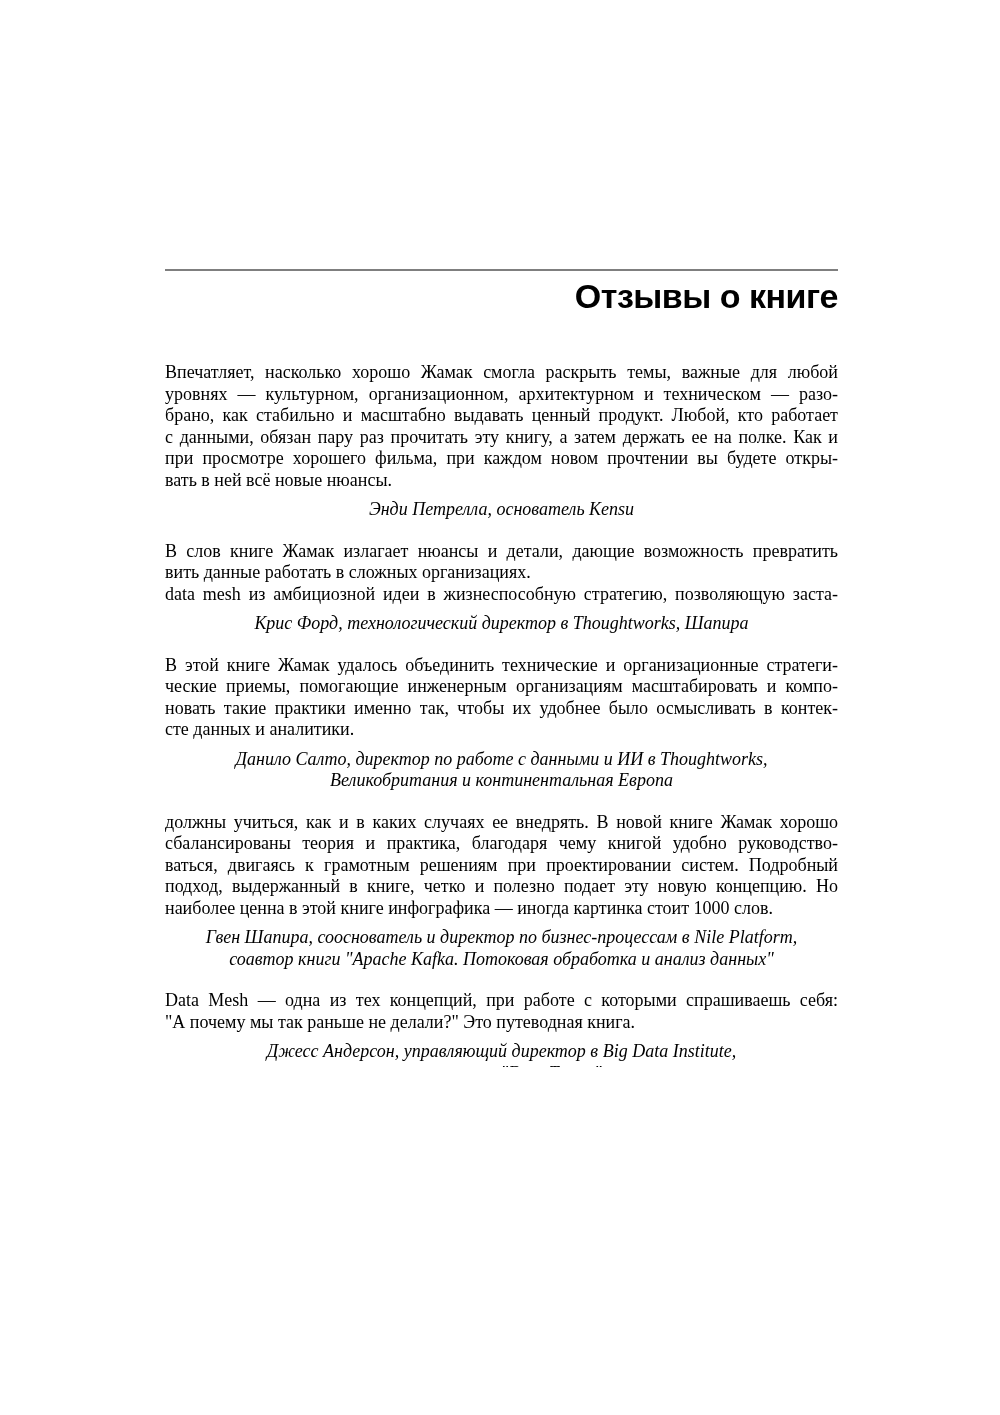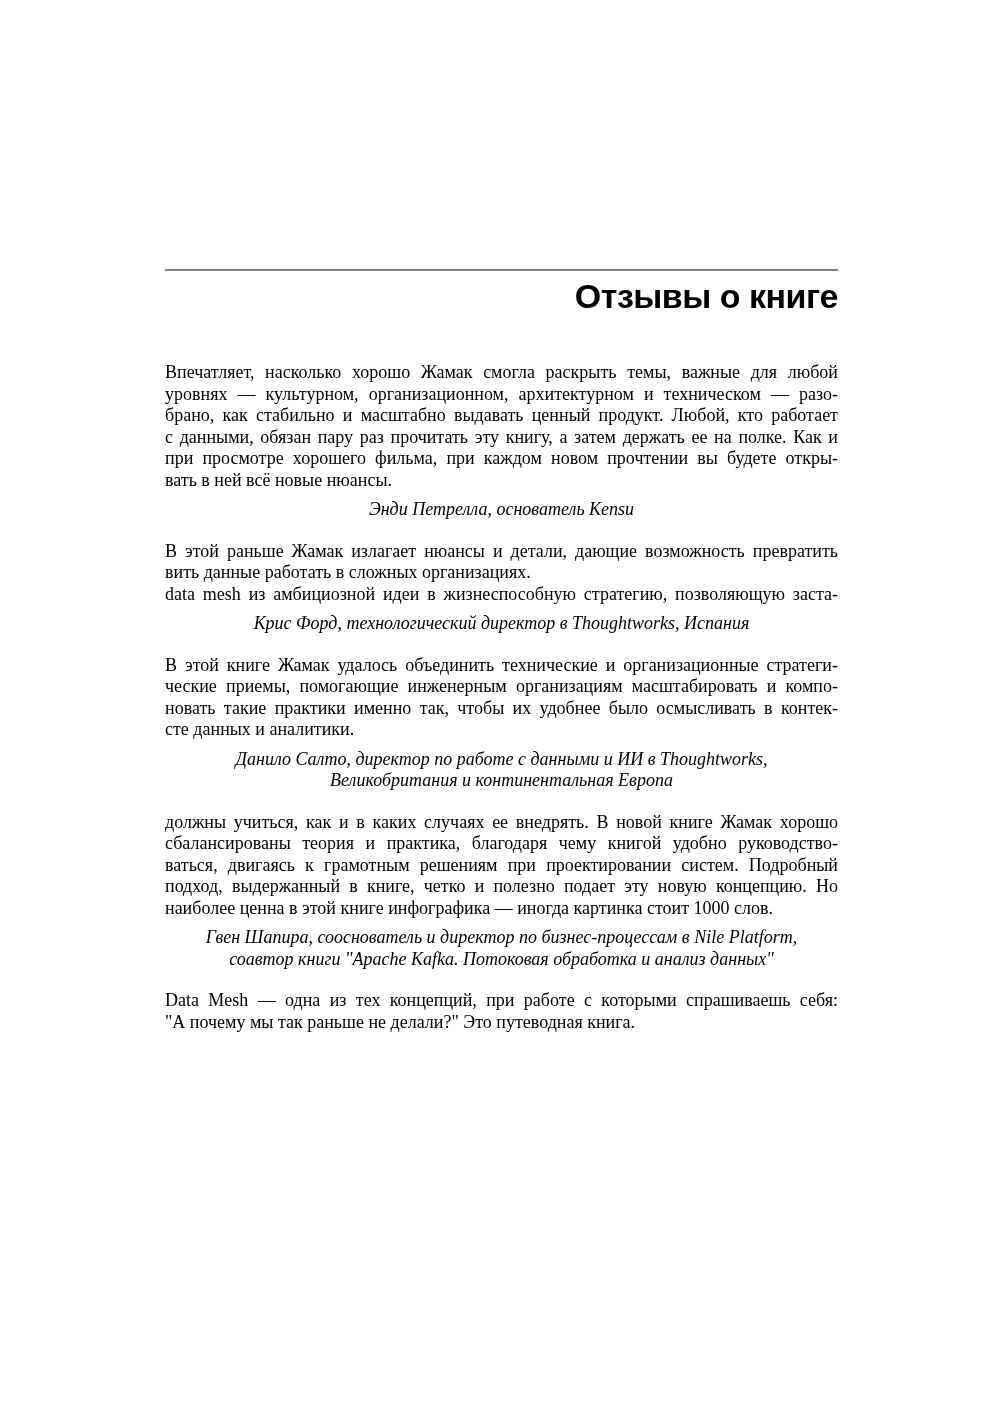--- a/index.html
+++ b/index.html
@@ -83,26 +83,26 @@
           <span class="jline">при просмотре хорошего фильма, при каждом новом прочтении вы будете откры-</span>
           <span class="jline last">вать в ней всё новые нюансы.</span>
         </div>
         <div class="attr">
           <span class="aline">Энди Петрелла, основатель Kensu</span>
         </div>
       </section>
 
       <section class="review">
         <div class="para">
-          <span class="jline">В этой раньше Жамак излагает нюансы и детали, дающие возможность превратить</span>
+          <span class="jline">В слов книге Жамак излагает нюансы и детали, дающие возможность превратить</span>
           <span class="jline last">вить данные работать в сложных организациях.</span>
           <span class="jline">data mesh из амбициозной идеи в жизнеспособную стратегию, позволяющую заста-</span>
         </div>
         <div class="attr">
-          <span class="aline">Крис Форд, технологический директор в Thoughtworks, Испания</span>
+          <span class="aline">Крис Форд, технологический директор в Thoughtworks, Шапира</span>
         </div>
       </section>
 
       <section class="review">
         <div class="para">
           <span class="jline">В этой книге Жамак удалось объединить технические и организационные стратеги-</span>
           <span class="jline">ческие приемы, помогающие инженерным организациям масштабировать и компо-</span>
           <span class="jline">новать такие практики именно так, чтобы их удобнее было осмысливать в контек-</span>
           <span class="jline last">сте данных и аналитики.</span>
         </div>
@@ -124,17 +124,21 @@
           <span class="aline">Гвен Шапира, сооснователь и директор по бизнес-процессам в Nile Platform,</span>
           <span class="aline">соавтор книги "Apache Kafka. Потоковая обработка и анализ данных"</span>
         </div>
       </section>
 
       <section class="review">
         <div class="para">
           <span class="jline">Data Mesh — одна из тех концепций, при работе с которыми спрашиваешь себя:</span>
           <span class="jline last">"А почему мы так раньше не делали?" Это путеводная книга.</span>
         </div>
+        <div class="attr">
+          <span class="aline">Джесс Андерсон, управляющий директор в Big Data Institute,</span>
+          <span class="aline">автор книги "Data Teams"</span>
+        </div>
       </section>
 
     </div>
   </div>
 </div>
 
 </body></html>

